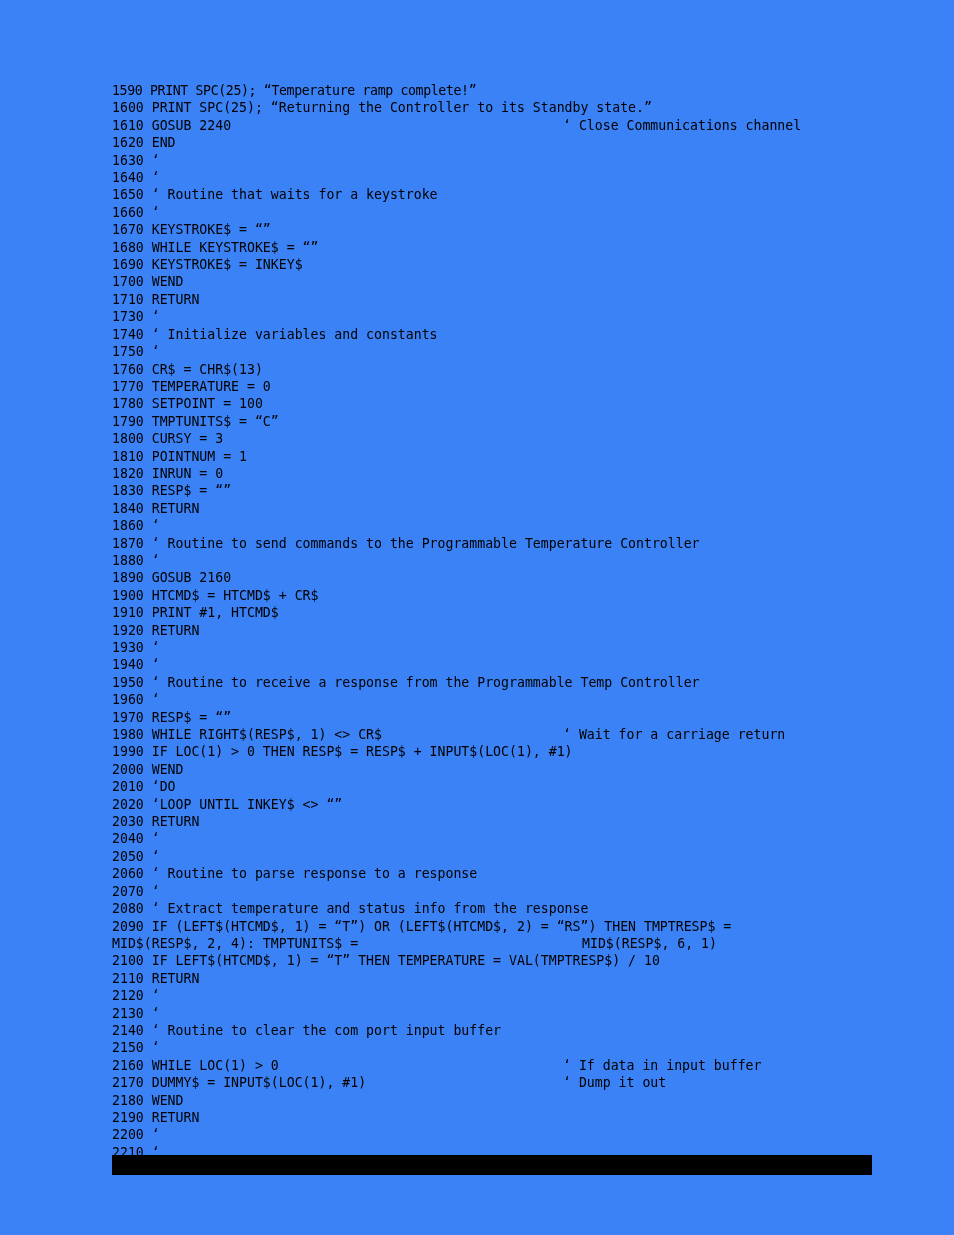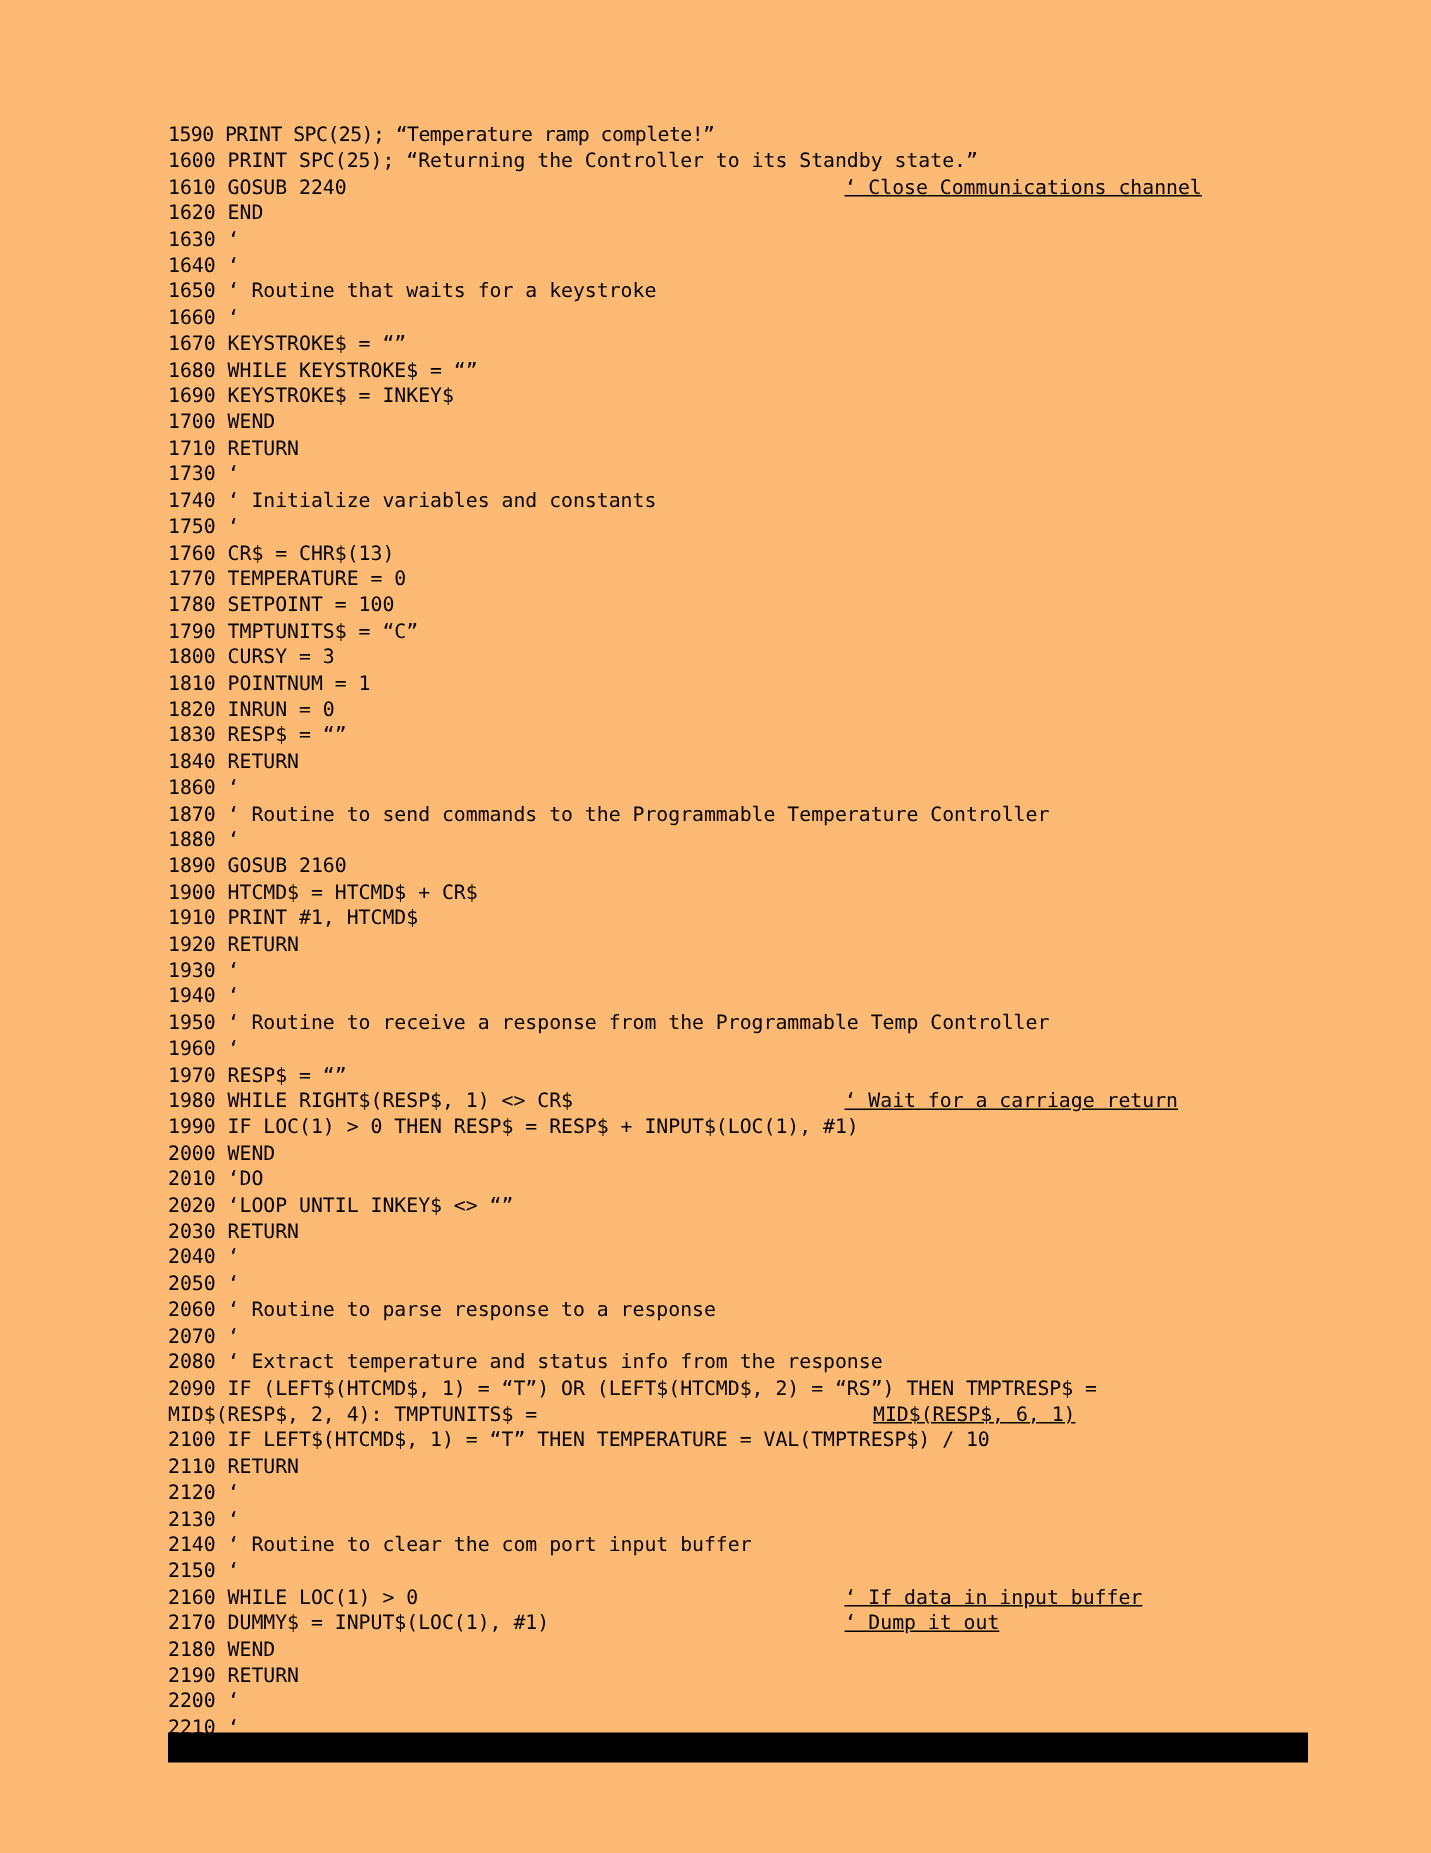--- a/index.html
+++ b/index.html
@@ -14,21 +14,21 @@
     color: #000000;
     overflow: hidden;
     position: relative;
   }
 
   #page {
     position: absolute;
     left: 0; top: 0;
     width: 954px;
     height: 1235px;
-    background: #fdba74;
+    background: #3b82f6;
   }
 
   #listing {
     position: absolute;
     left: 112px;
     top: 82px;
     width: 800px;
     font-size: 13.2px;
     line-height: 17.42px;
     white-space: pre;
@@ -53,21 +53,20 @@
   .code-line .body,
   .code-line .trail {
     white-space: pre;
     font-family: "DejaVu Sans Mono", "Liberation Mono", monospace;
   }
 
   .code-line .trail {
     position: absolute;
     left: 451px;
     top: 0;
-    text-decoration: underline;
   }
 
   .code-line.cont .body {
     
     letter-spacing: 0px;
   }
   .code-line.cont .trail {
     left: 430px;
     margin-left: 40px;
   }

